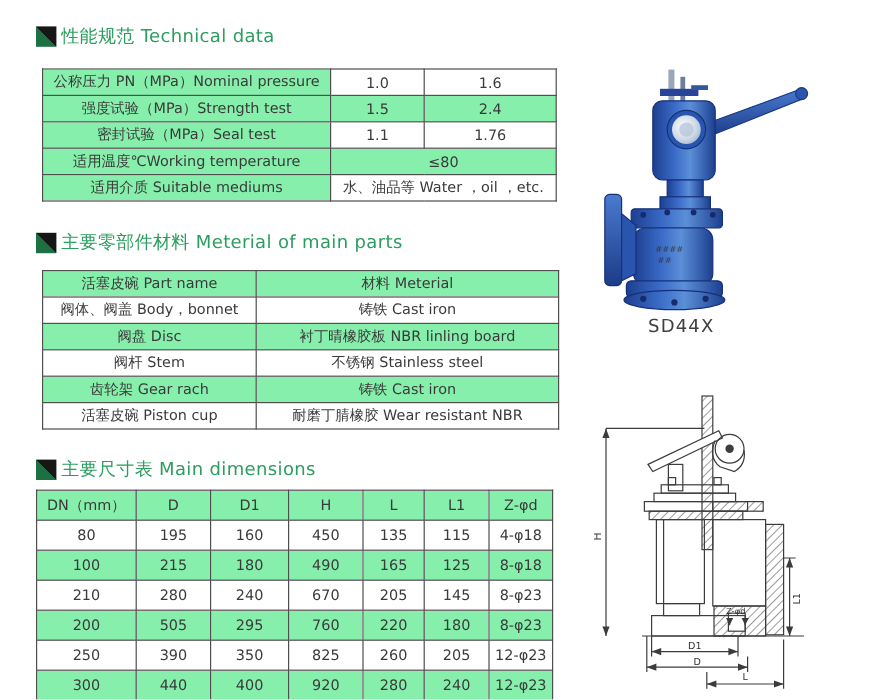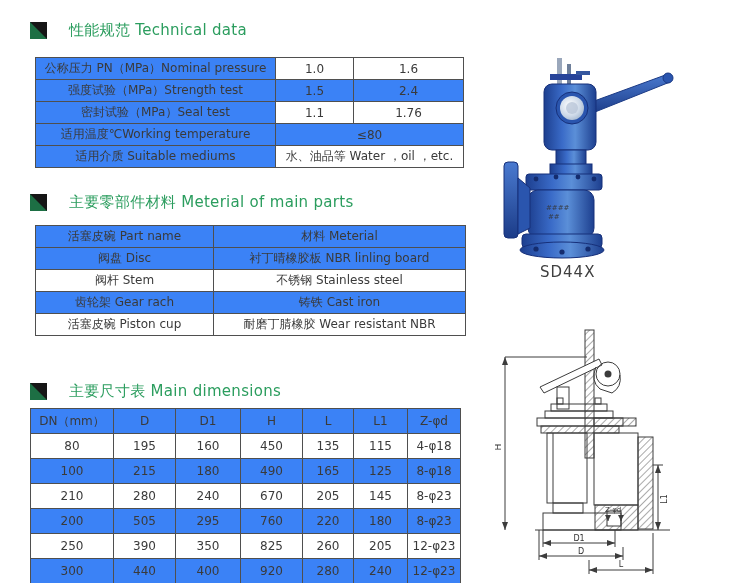--- a/index.html
+++ b/index.html
@@ -1,25 +1,25 @@
 <!DOCTYPE html>
 <html><head>
 <meta charset="utf-8">
 <style>
   html,body{margin:0;padding:0;background:#fff;}
   .page{position:relative;width:730px;height:583px;background:#ffffff;overflow:hidden;
         font-family:"DejaVu Sans","Liberation Sans",sans-serif;color:#3a3a3a;}
-  .section-title{position:absolute;display:flex;align-items:center;gap:22px;
+  .section-title{position:absolute;display:flex;align-items:center;gap:4px;
         color:#2b9d5e;font-size:15px;letter-spacing:.3px;white-space:nowrap;}
   .title-icon{width:17px;height:17px;flex:0 0 17px;
         background:linear-gradient(to top right,#1d6f44 49%,#161616 51%);}
   table{border-collapse:collapse;table-layout:fixed;position:absolute;background:#fff;}
   td,th{border:1px solid #4f4f4f;font-size:12px;font-weight:normal;text-align:center;
         padding:0;overflow:hidden;white-space:nowrap;color:#3a3a3a;}
-  .gray{background:#3b82f6;margin-left:48px;}
+  .gray{background:#86efac;margin-left:48px;}
   .h22 td,.h22 th{height:21px;}
   .h25 td,.h25 th{height:24px;}
   .model-label{position:absolute;font-size:15px;color:#404040;letter-spacing:1px;}
   svg text{font-family:"DejaVu Sans","Liberation Sans",sans-serif;fill:#333;}
 </style>
 </head>
 <body>
 
 <div class="page">
 
@@ -68,20 +68,24 @@
 
   <table class="h22" style="left:35px;top:225px;width:430px;">
     <colgroup>
         <col style="width:178px">
         <col style="width:252px">
       </colgroup>
     <tbody>
         <tr>
       <th class="gray">活塞皮碗 Part name</th>
       <th class="gray">材料 Meterial</th>
+    </tr>
+    <tr>
+      <td>阀体、阀盖 Body，bonnet</td>
+      <td>铸铁 Cast iron</td>
     </tr>
     <tr>
       <td class="gray">阀盘 Disc</td>
       <td class="gray">衬丁晴橡胶板 NBR linling board</td>
     </tr>
     <tr>
       <td>阀杆 Stem</td>
       <td>不锈钢 Stainless steel</td>
     </tr>
     <tr>

